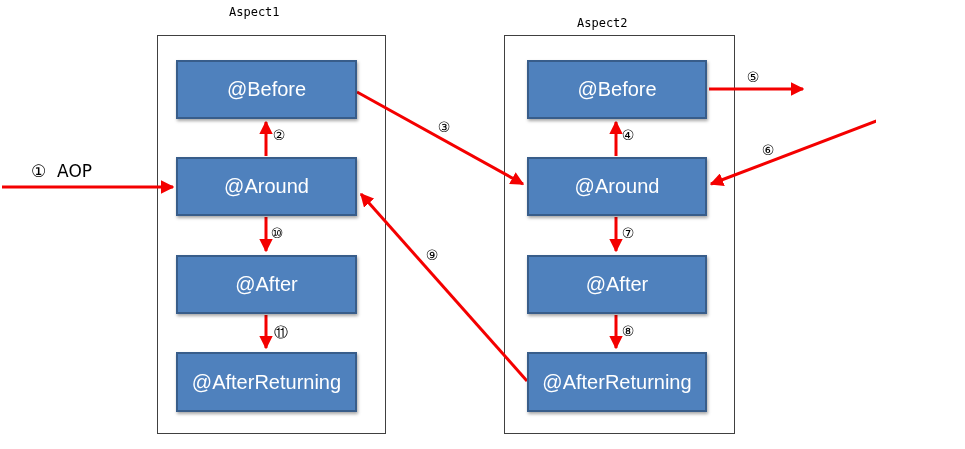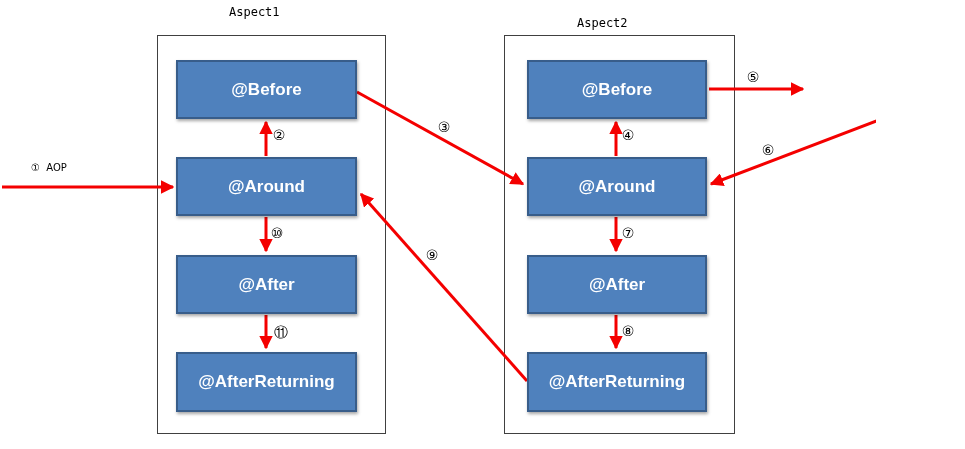--- a/index.html
+++ b/index.html
@@ -44,40 +44,39 @@
   .node {
     position: absolute;
     background: var(--box_fill, #4f81bd);
     border: 2px solid var(--box_border, #385d8a);
     box-shadow: 1px 2px 3px rgba(0,0,0,0.35);
     box-sizing: border-box;
     display: flex;
     align-items: center;
     justify-content: center;
     color: var(--text_light, #fff);
-    font-size: 17px;
+    font-size: 20px;
     font-family: "Liberation Sans", sans-serif;
-    font-weight: bold;
   }
   .node.method {
     background: var(--method_fill, #c0504d);
     border-color: var(--method_border, #953735);
   }
   .arrow-label {
     position: absolute;
     transform: translate(-50%, -50%);
     font-family: "DejaVu Sans", sans-serif;
     font-size: 14px;
     color: var(--text_dark, #000);
     white-space: pre;
     line-height: 1;
   }
   .arrow-label.start-label {
     transform: none;
-    font-size: 10px;
+    font-size: 17px;
   }
 </style>
 </head>
 <body>
 
 <div class="stage">
 
   <div class="group" style="left:157px; top:35px; width:227px; height:397px"></div>
   <div class="group" style="left:504px; top:35px; width:229px; height:397px"></div>
 

